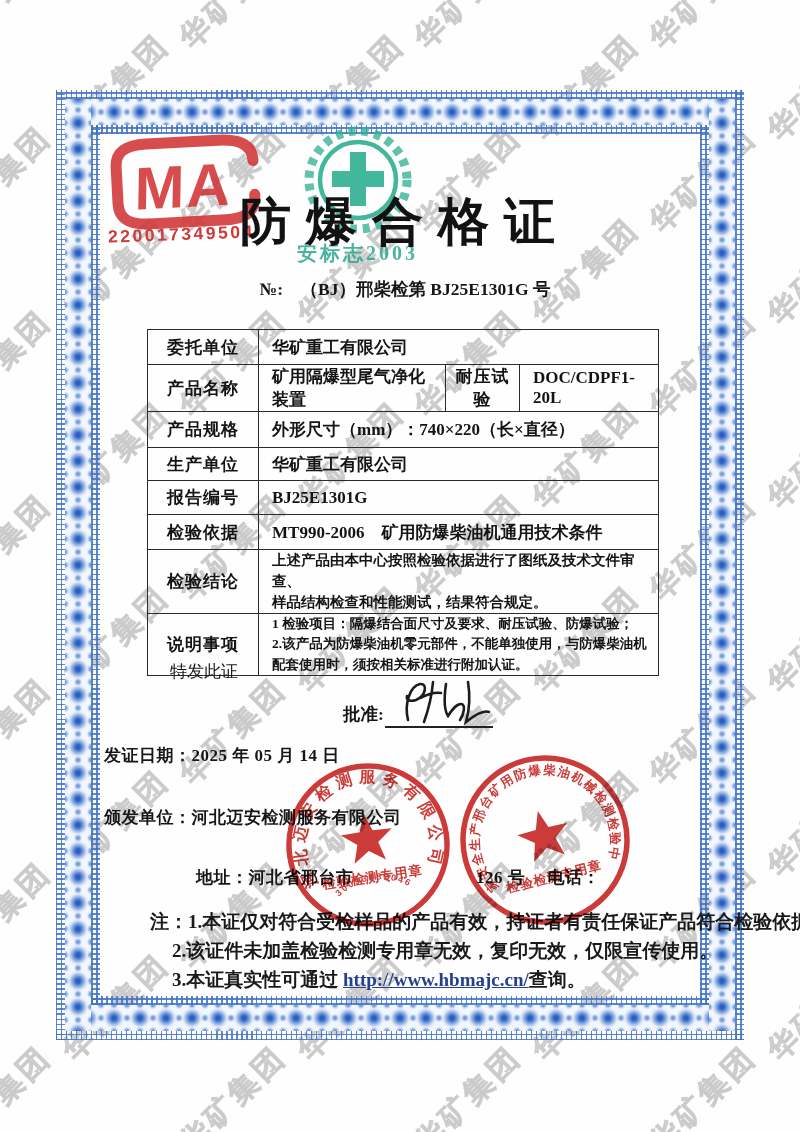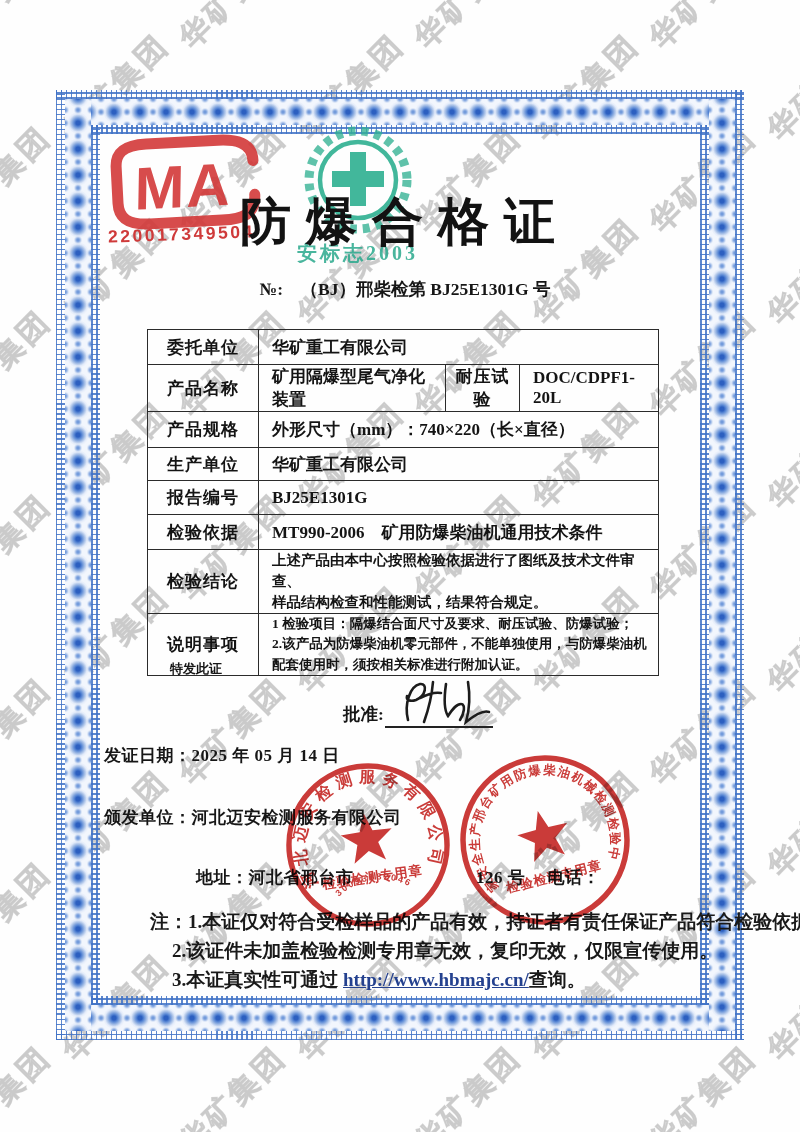--- a/index.html
+++ b/index.html
@@ -32,21 +32,21 @@
           font-size:17.5px;font-weight:bold;}
   
   .cert-table{position:absolute;left:147px;top:329px;width:511px;z-index:3;border-collapse:collapse;
               table-layout:fixed;font-size:17px;font-weight:bold;color:#141414;}
   .cert-table td{border:1.6px solid #2b2b2b;padding:0 6px;vertical-align:middle;}
   .lab{text-align:center;letter-spacing:1px;}
   .val{text-align:left;padding-left:13px !important;}
   .mid{font-size:14.5px;line-height:1.45;}
   .small{font-size:13.5px;line-height:1.5;}
   
-  .grant{position:absolute;left:170px;top:660px;z-index:3;font-size:13px;font-weight:bold;}
+  .grant{position:absolute;left:170px;top:660px;z-index:3;font-size:17px;font-weight:normal;}
   .approve{position:absolute;left:343px;top:702px;z-index:3;font-size:17.5px;font-weight:bold;}
   .sig-underline{position:absolute;left:385px;top:726px;width:108px;border-bottom:2px solid #222;z-index:3;}
   .signature{position:absolute;left:386px;top:676px;z-index:4;}
   .cline{position:absolute;left:104px;width:600px;text-align:left;z-index:3;
          font-size:17px;font-weight:bold;letter-spacing:.5px;}
   .note{position:absolute;z-index:3;font-size:19px;font-weight:bold;color:#191919;white-space:nowrap;margin-top:9px;}
   .note a{color:#24418f;text-decoration:underline;}
   
   .stamp{position:absolute;z-index:5;mix-blend-mode:multiply;opacity:.88;}
   .stamp-left{left:283px;top:760px;transform:rotate(-8deg);}

